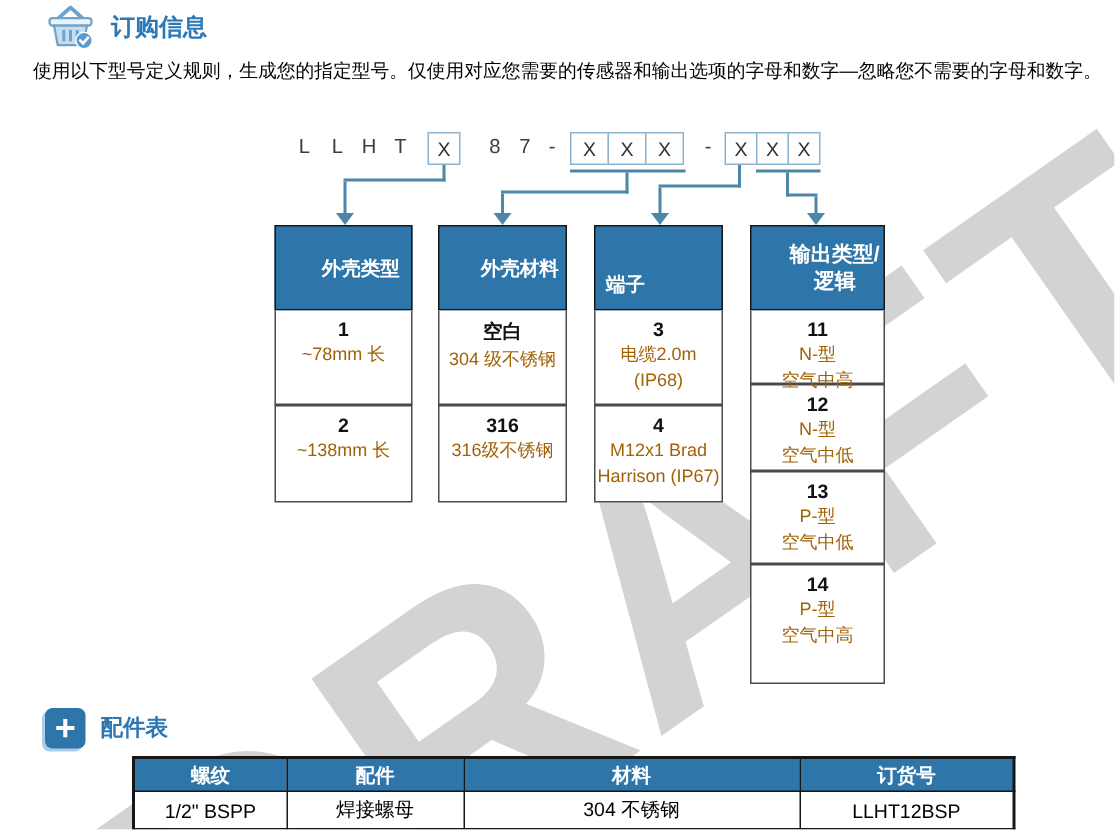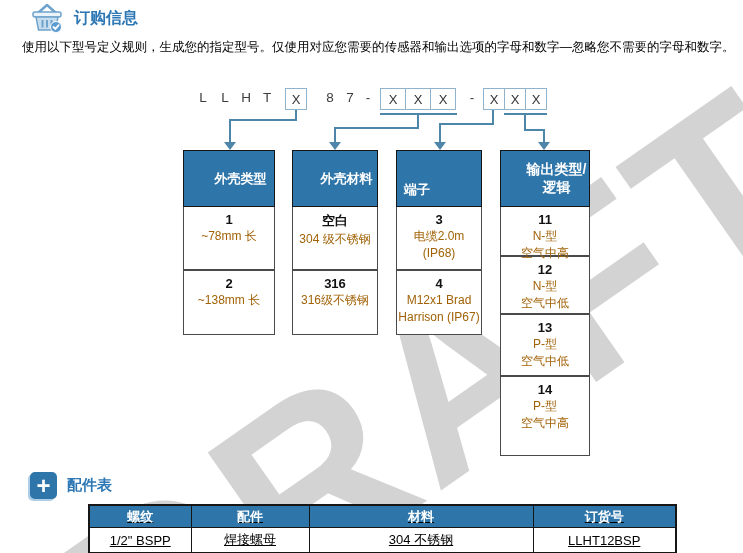--- a/index.html
+++ b/index.html
@@ -57,21 +57,21 @@
   .opt-header.small{font-size:14px;}
   .opt-cell{
     background:#fff;border:1px solid #4a4a4a;border-top:none;box-sizing:border-box;
     text-align:center;padding-top:5px;
   }
   .opt-cell + .opt-cell{border-top:1px solid #4a4a4a;}
   .cell-value{font-size:13px;font-weight:bold;color:#111;}
   .cell-desc{font-size:12px;color:#a16207;line-height:1.38;white-space:pre-line;margin-top:1px;text-align:center;}
   
   #acc-table{
-    left:88px;top:504px;border-collapse:collapse;table-layout:fixed;width:587px;z-index:2;background:#fff;text-decoration:underline;
+    left:88px;top:504px;border-collapse:collapse;table-layout:fixed;width:587px;z-index:2;background:#fff;
   }
   #acc-table th{
     background:#2E75A9;color:#fff;font-weight:bold;font-size:13px;height:21px;
     border:1px solid #161616;padding:0;text-align:center;
   }
   #acc-table td{
     background:#fff;color:#000;font-size:13px;height:24px;
     border:1px solid #161616;padding:0;text-align:center;
   }
   #acc-table{border:2px solid #161616;}

